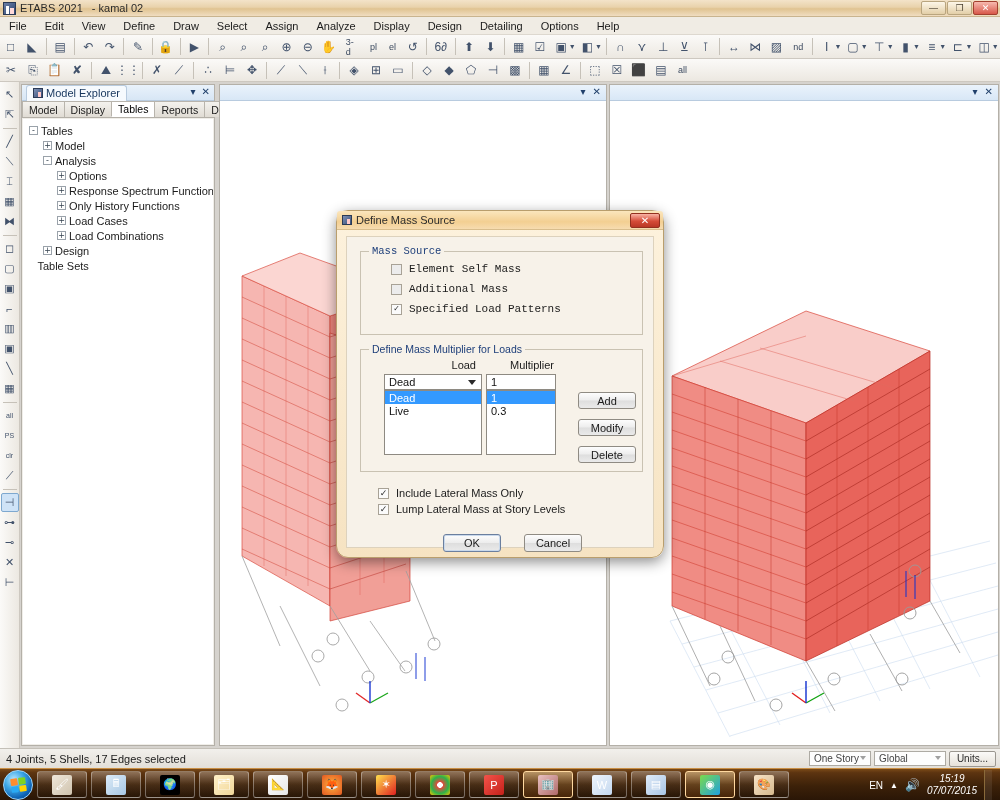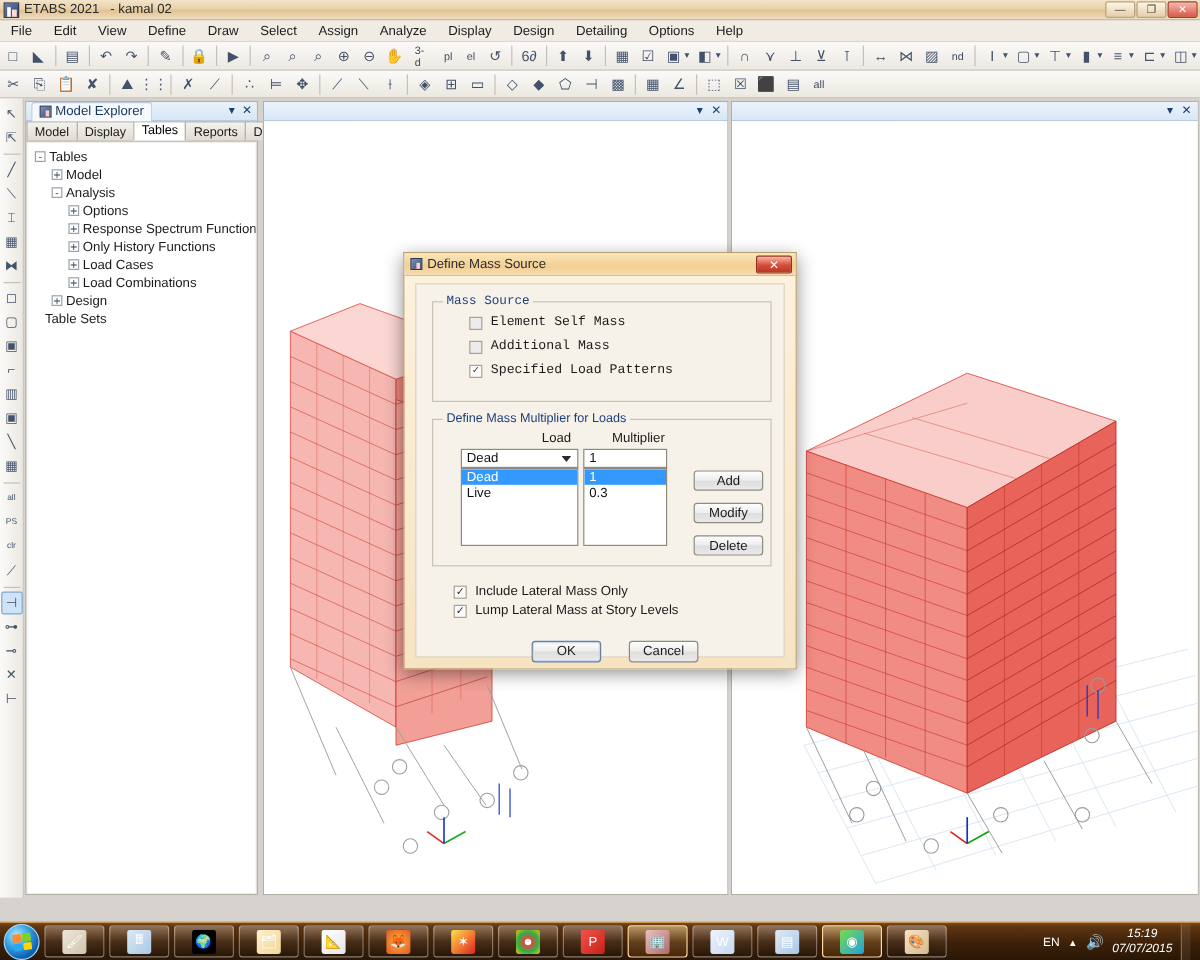--- a/index.html
+++ b/index.html
@@ -187,21 +187,21 @@
   .tray {
     position:absolute; right:0; top:0; height:32px; display:flex; align-items:center; gap:7px;
     padding-right:8px; color:#fff; font-size:10px;
   }
   .clock { text-align:center; line-height:12px; font-size:10px; color:#fff;font-style:italic; }
 
   
   .dialog {
     position:absolute; left:336px; top:210px; width:328px; height:348px;
     background: linear-gradient(to bottom, #fdf2dd, #f6e3c2);
-    border:1px solid #b99e6d; border-radius:0;
+    border:1px solid #b99e6d; border-radius:12px;
     box-shadow: 0 4px 14px rgba(0,0,0,.45);
   }
   .dlg-title {
     height:19px; display:flex; align-items:center; gap:4px; padding-left:5px;
     background: linear-gradient(to bottom,#fbe6bd,#f3cf92 60%,#f7dcb0);
     border-bottom:1px solid #d9bd8c; border-radius:3px 3px 0 0; position:relative;
   }
   .dlg-title span.t { font-size:11px; color:#2b2b2b; }
   .dlg-close {
     position:absolute; right:3px; top:2px; width:30px; height:15px;
@@ -931,20 +931,34 @@
       <div class="chk" style="position:absolute;left:31px;top:266px;">
         <span class="box">✓</span>
         <span>Lump Lateral Mass at Story Levels</span>
       </div>
 
       <div class="btn default" style="position:absolute;left:96px;top:297px;width:58px;height:18px;">OK</div>
       <div class="btn" style="position:absolute;left:177px;top:297px;width:58px;height:18px;">Cancel</div>
     </div>
   </div>
 
+  <div class="statusbar">
+    <span class="status-text">4 Joints, 5 Shells, 17 Edges selected</span>
+    <div class="status-right">
+      <div class="sb-combo">
+        <span>One Story</span>
+        <span class="arw"></span>
+      </div>
+      <div class="sb-combo wide">
+        <span>Global</span>
+        <span class="arw"></span>
+      </div>
+      <div class="sb-units">Units...</div>
+    </div>
+  </div>
 
   <div class="taskbar">
     <div class="startorb">
       <div class="orb-flag">
         <i style="background:#ff8c2e"></i>
           <i style="background:#7ed321"></i>
         <i style="background:#29a9f4"></i>
           <i style="background:#ffd400"></i>
       </div>
     </div>

